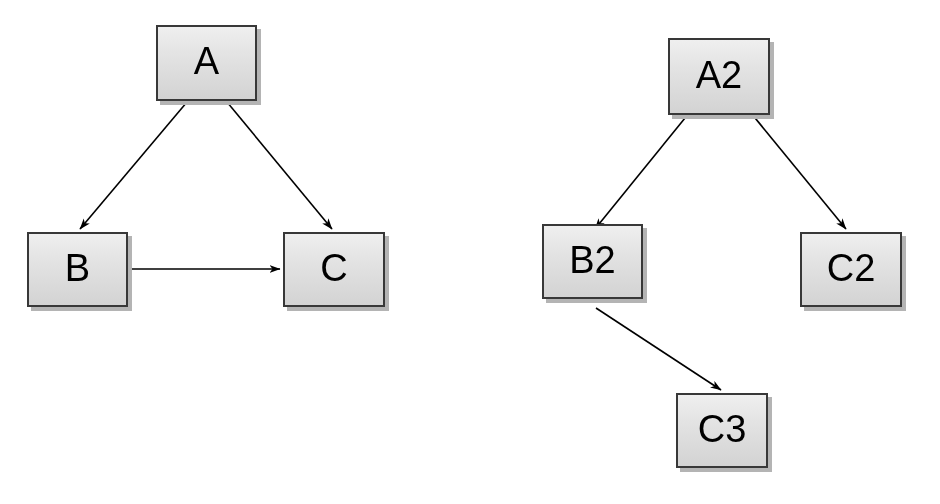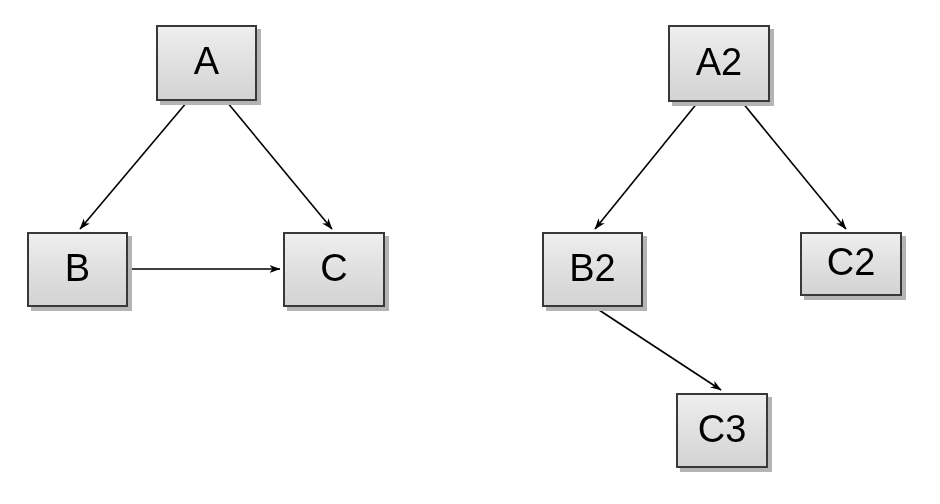--- a/index.html
+++ b/index.html
@@ -70,27 +70,27 @@
     </div>
     <div class="node" style="left: 27px; top: 232px; width: 101px; height: 75px;">
       <span class="node-label">B</span>
     </div>
     <div class="node" style="left: 283px; top: 232px; width: 102px; height: 75px;">
       <span class="node-label">C</span>
     </div>
   </div>
 
   <div>
-    <div class="node" style="left: 668px; top: 25px; width: 102px; height: 77px; text-align: center;">
+    <div class="node" style="left: 668px; top: 38px; width: 102px; height: 77px; text-align: center;">
       <span class="node-label">A2</span>
     </div>
-    <div class="node" style="left: 542px; top: 232px; width: 101px; height: 75px;">
+    <div class="node" style="left: 542px; top: 224px; width: 101px; height: 75px;">
       <span class="node-label">B2</span>
     </div>
-    <div class="node" style="left: 800px; top: 232px; width: 102px; height: 64px;">
+    <div class="node" style="left: 800px; top: 232px; width: 102px; height: 75px;">
       <span class="node-label">C2</span>
     </div>
     <div class="node" style="left: 676px; top: 393px; width: 92px; height: 75px;">
       <span class="node-label">C3</span>
     </div>
   </div>
 
 </div>
 
 </body></html>

